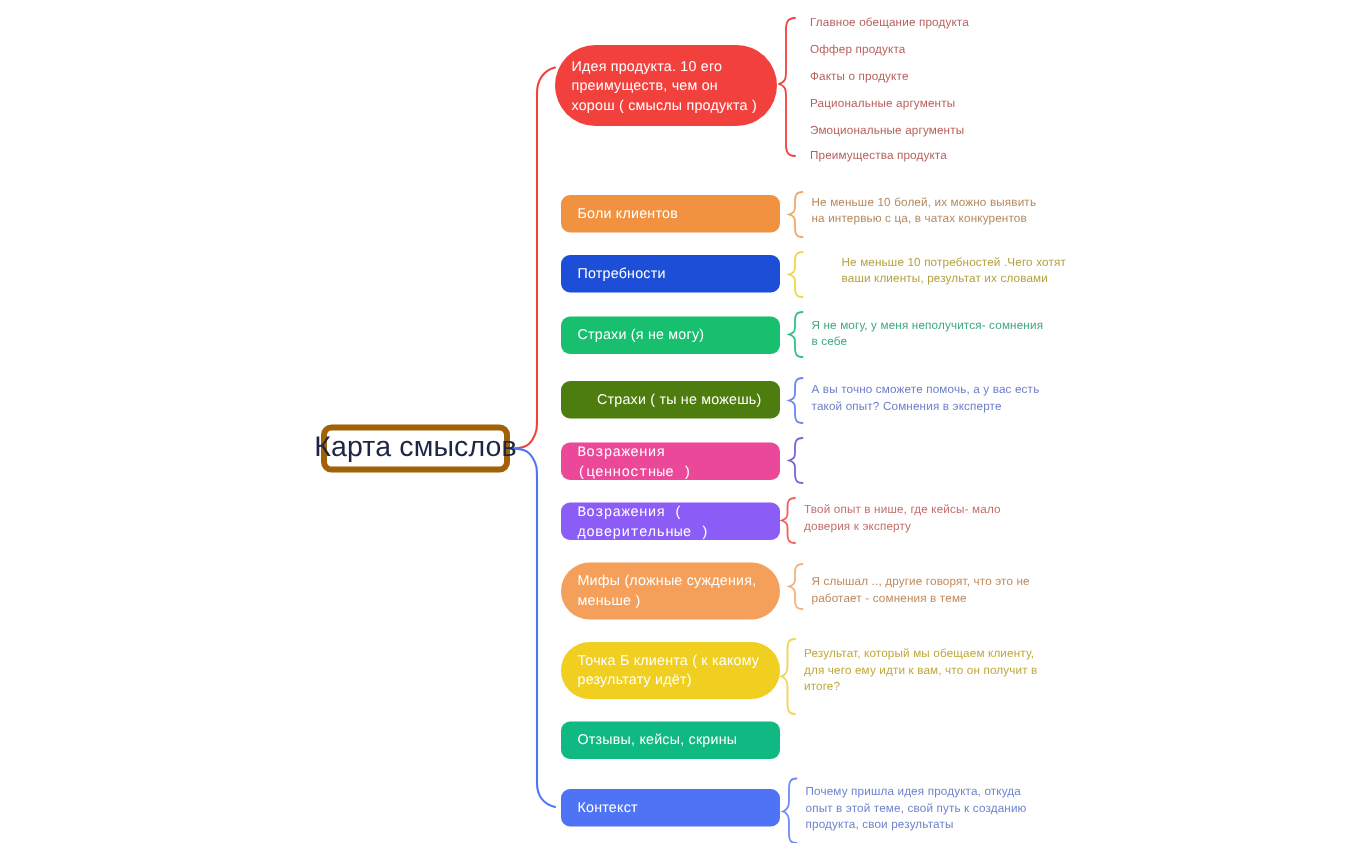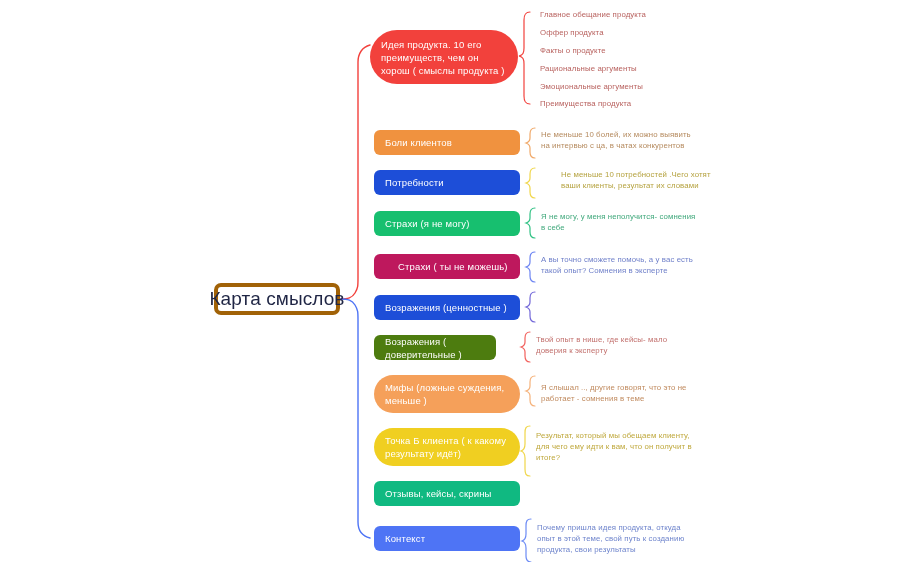--- a/index.html
+++ b/index.html
@@ -143,31 +143,31 @@
   </div>
   <div class="leaf" style="left:541px; top:169px; width:152px; color:#b5a23f;margin-left:20px;">Не меньше 10 потребностей .Чего хотят
 ваши клиенты, результат их словами</div>
 
   <div class="node" style="left:374px; top:211px; width:146px; height:25px; background:#17bf6f;">
     <span>Страхи (я не могу)</span>
   </div>
   <div class="leaf" style="left:541px; top:211px; width:155px; color:#3fa87b;">Я не могу, у меня неполучится- сомнения
 в себе</div>
 
-  <div class="node" style="left:374px; top:254px; width:146px; height:25px; background:#be185d;padding-left:24px;">
+  <div class="node" style="left:374px; top:254px; width:146px; height:25px; background:#4d7c0f;padding-left:24px;">
     <span>Страхи ( ты не можешь)</span>
   </div>
   <div class="leaf" style="left:541px; top:254px; width:152px; color:#6e7fc9;">А вы точно сможете помочь, а у вас есть
 такой опыт? Сомнения в эксперте</div>
 
-  <div class="node" style="left:374px; top:295px; width:146px; height:25px; background:#1d4ed8;">
+  <div class="node" style="left:374px; top:295px; width:146px; height:25px; background:#ec4899;font-family:Liberation Mono, monospace;">
     <span>Возражения (ценностные )</span>
   </div>
 
-  <div class="node" style="left:374px; top:335px; width:122px; height:25px; background:#4d7c0f;">
+  <div class="node" style="left:374px; top:335px; width:146px; height:25px; background:#8b5cf6;font-family:Liberation Mono, monospace;">
     <span>Возражения ( доверительные )</span>
   </div>
   <div class="leaf" style="left:536px; top:334px; width:150px; color:#c2706d;">Твой опыт в нише, где кейсы- мало
 доверия к эксперту</div>
 
   <div class="node multiline" style="left:374px; top:375px; width:146px; height:38px; background:#f5a05a;">
     <span>Мифы (ложные суждения, меньше )</span>
   </div>
   <div class="leaf" style="left:541px; top:382px; width:152px; color:#c08a5e;">Я слышал .., другие говорят, что это не
 работает - сомнения в теме</div>

